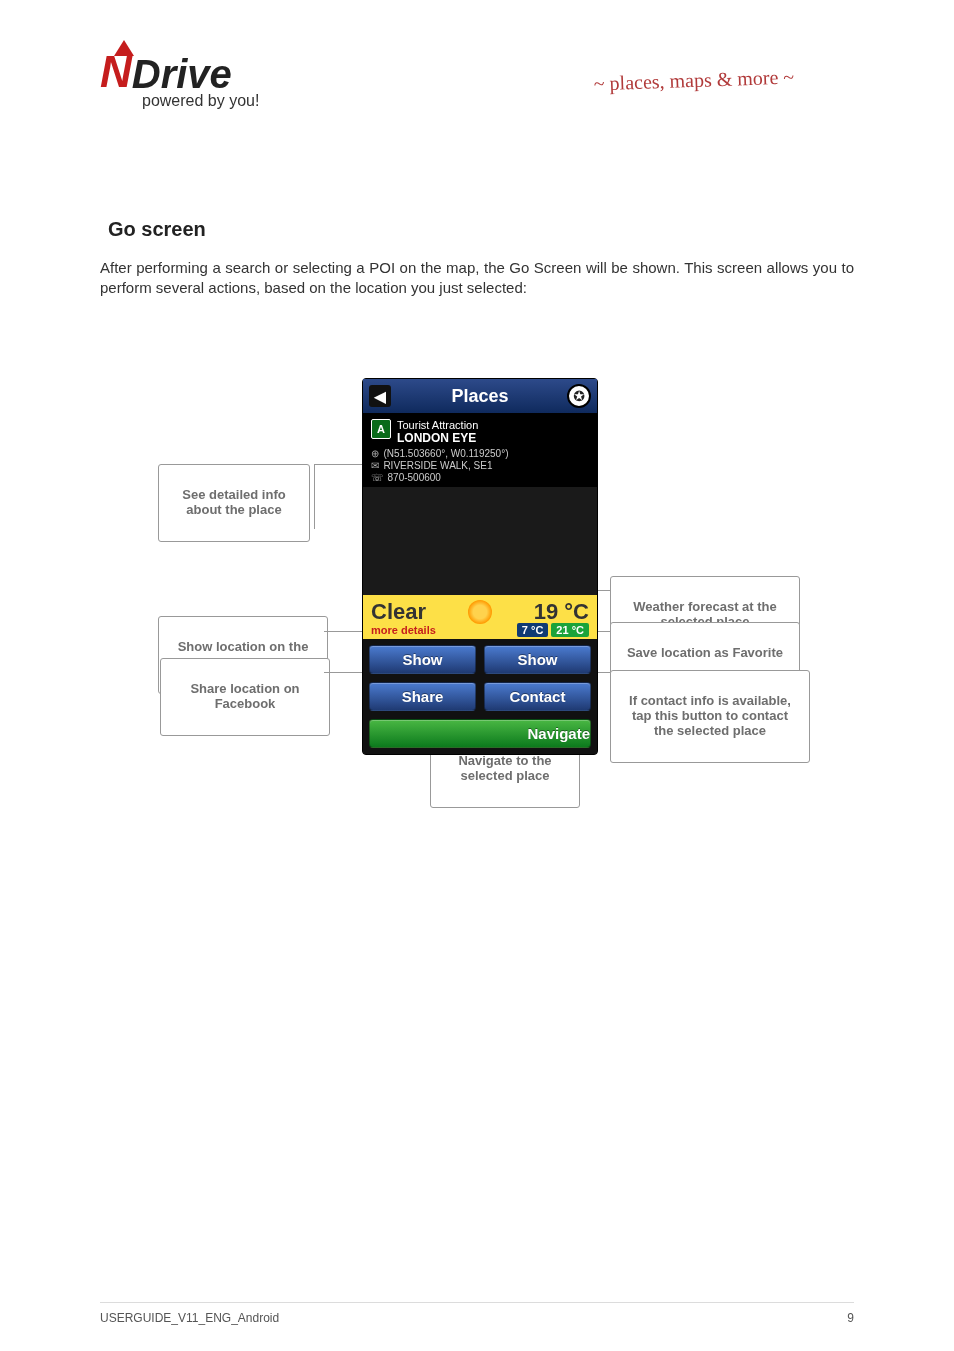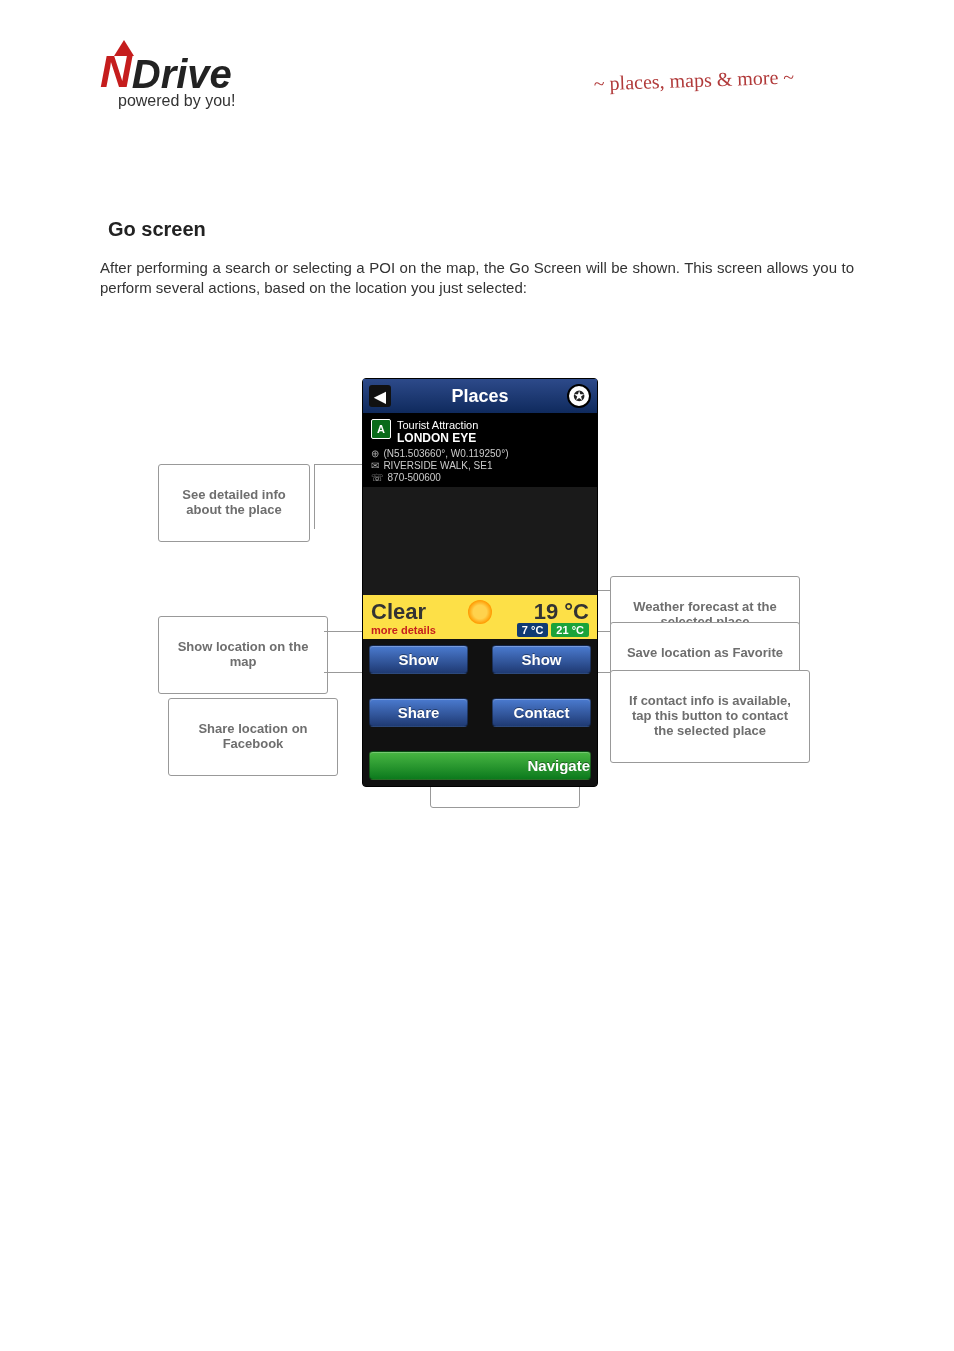--- a/index.html
+++ b/index.html
@@ -3,21 +3,21 @@
 <meta charset="utf-8">
 <style>
   html,body{margin:0;padding:0;background:#fff;font-family:"Segoe UI",Arial,sans-serif;}
   .page{width:954px;height:1351px;margin:0 auto;position:relative;color:#222;}
   .header{position:absolute;top:50px;left:100px;right:100px;display:flex;justify-content:space-between;align-items:center;}
   .logo{display:flex;flex-direction:column;}
   .logo-top{display:flex;align-items:flex-end;font-weight:800;font-style:italic;}
   .logo-n{color:#c51d1d;font-size:44px;line-height:1;position:relative;}
   .logo-n:before{content:"";position:absolute;width:0;height:0;left:14px;top:-10px;border-left:10px solid transparent;border-right:10px solid transparent;border-bottom:16px solid #c51d1d;}
   .logo-drive{color:#222;font-size:40px;line-height:1;}
-  .logo-sub{color:#333;font-size:16px;margin-top:-2px;margin-left:18px;}
+  .logo-sub{color:#333;font-size:16px;margin-top:-2px;margin-left:42px;}
   .doodle{width:320px;height:60px;display:flex;align-items:center;justify-content:center;color:#b13a3a;font-family:"Comic Sans MS",cursive;font-size:20px;transform:rotate(-2deg);}
   .section-title{position:absolute;top:218px;left:108px;font-weight:700;font-size:20px;color:#222;}
   .body-text{position:absolute;top:258px;left:100px;right:100px;font-size:15px;color:#333;text-align:justify;line-height:1.35;}
   .figure{position:absolute;top:378px;left:100px;right:100px;height:420px;}
   .callout{position:absolute;background:#fff;border:1px solid #999;border-radius:3px;padding:23px 9px;font-size:13px;color:#6e6e6e;font-weight:600;text-align:center;line-height:1.15;}
   .callout-line{position:absolute;background:#999;height:1px;}
   .vline{position:absolute;background:#999;width:1px;}
   
   .phone{position:absolute;left:262px;top:0;width:234px;background:#111;border:1px solid #000;border-radius:4px;}
   .titlebar{background:linear-gradient(#2d4a8a,#0f2a5d);height:34px;display:flex;align-items:center;justify-content:center;position:relative;}
@@ -36,21 +36,21 @@
   .weather-r1{display:flex;justify-content:space-between;align-items:center;}
   .weather-cond{font-size:22px;font-weight:800;color:#333;}
   .weather-sun{width:24px;height:24px;border-radius:14px;background:radial-gradient(circle,#ffd24d 40%,#ff9900 70%);}
   .weather-temp{font-size:22px;font-weight:800;color:#333;}
   .weather-r2{display:flex;justify-content:space-between;align-items:center;margin-top:-2px;}
   .more{color:#c51d1d;font-size:11px;font-weight:600;cursor:pointer;}
   .chips{display:flex;gap:3px;}
   .chip{font-size:11px;color:#fff;font-weight:700;padding:1px 5px;border-radius:2px;}
   .chip-lo{background:#0f3a73;}
   .chip-hi{background:#1aa33a;}
-  .btn-grid{display:grid;grid-template-columns:1fr 1fr;gap:24px;padding:6px;background:#111;}
+  .btn-grid{display:grid;grid-template-columns:1fr 1fr;gap:8px;padding:6px;background:#111;}
   .nbtn{border-radius:4px;padding:5px 0;color:#fff;font-weight:700;font-size:15px;text-align:center;border:1px solid rgba(0,0,0,0.4);text-shadow:0 -1px 0 rgba(0,0,0,0.4);cursor:pointer;box-shadow:inset 0 1px 0 rgba(255,255,255,0.25);}
   .nbtn.blue{background:linear-gradient(#4b7bd0,#1f3a73);}
   .nbtn.green{background:linear-gradient(#49b743,#0c7a1d);}
   .navrow{grid-column:1 / span 2;text-align:right;}
   .footer{position:absolute;left:100px;right:100px;bottom:26px;border-top:1px solid #dcdcdc;padding-top:8px;display:flex;justify-content:space-between;font-size:12px;color:#555;}
 </style>
 </head>
 <body>
 
 <div class="page">
@@ -71,21 +71,21 @@
 
   <div class="figure">
 
     <div class="callout" style="left:58px;top:86px;width:132px;">See detailed info<br>about the place</div>
     <div class="vline" style="left:214px;top:86px;height:65px;"></div>
     <div class="callout-line" style="left:214px;top:86px;width:48px;"></div>
 
     <div class="callout" style="left:58px;top:238px;width:150px;">Show location on the<br>map</div>
     <div class="callout-line" style="left:224px;top:253px;width:38px;"></div>
 
-    <div class="callout" style="left:68px;top:280px;width:150px;margin-top:40px;">Share location on<br>Facebook</div>
+    <div class="callout" style="left:60px;top:280px;width:150px;">Share location on<br>Facebook</div>
     <div class="callout-line" style="left:224px;top:294px;width:38px;"></div>
 
     <div class="callout" style="left:510px;top:198px;width:170px;">Weather forecast at the<br>selected place</div>
     <div class="callout-line" style="left:496px;top:212px;width:14px;"></div>
 
     <div class="callout" style="left:510px;top:244px;width:170px;">Save location as Favorite</div>
     <div class="callout-line" style="left:496px;top:253px;width:14px;"></div>
 
     <div class="callout" style="left:510px;top:292px;width:180px;">If contact info is available,<br>tap this button to contact<br>the selected place</div>
     <div class="callout-line" style="left:496px;top:294px;width:14px;"></div>
@@ -146,13 +146,17 @@
       <div class="btn-grid">
         <div class="nbtn blue">Show</div>
         <div class="nbtn blue">Show</div>
         <div class="nbtn blue">Share</div>
         <div class="nbtn blue">Contact</div>
         <div class="nbtn green navrow">Navigate</div>
       </div>
     </div>
   </div>
 
+  <div class="footer">
+    <span>USERGUIDE_V11_ENG_Android</span>
+    <span>9</span>
+  </div>
 </div>
 
 </body></html>

